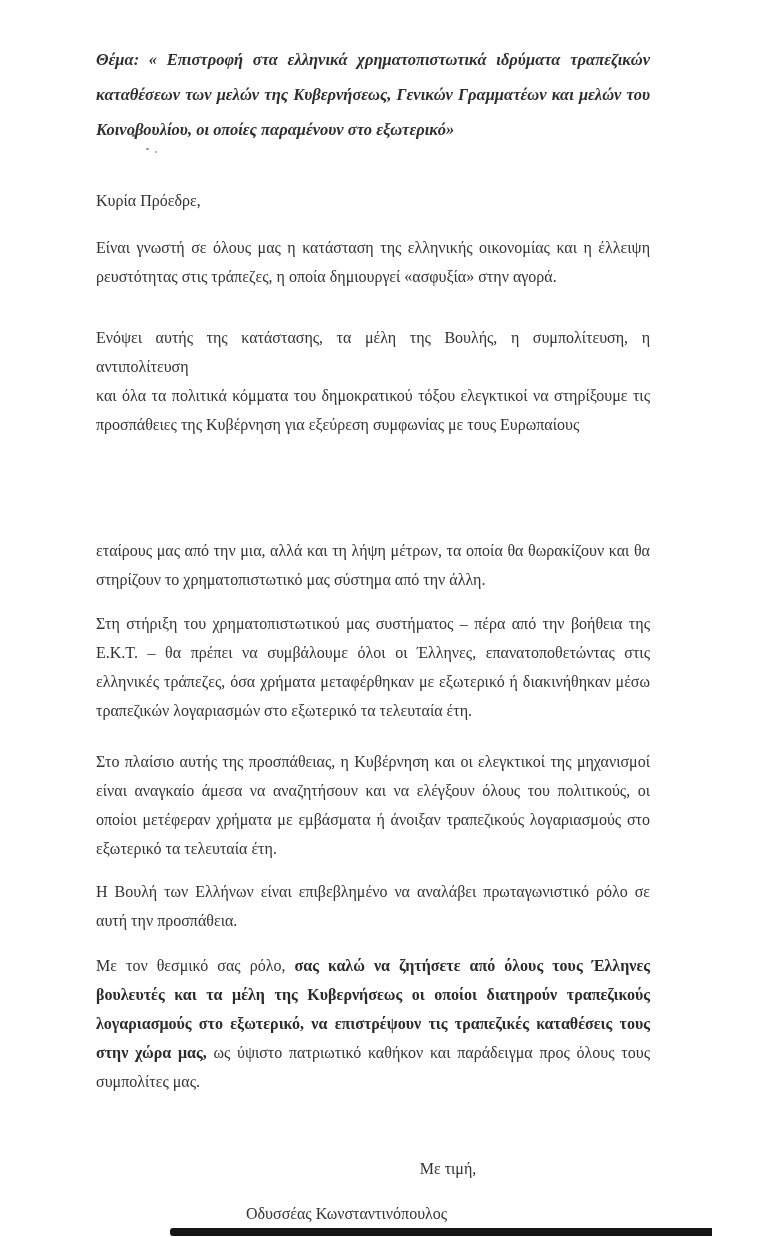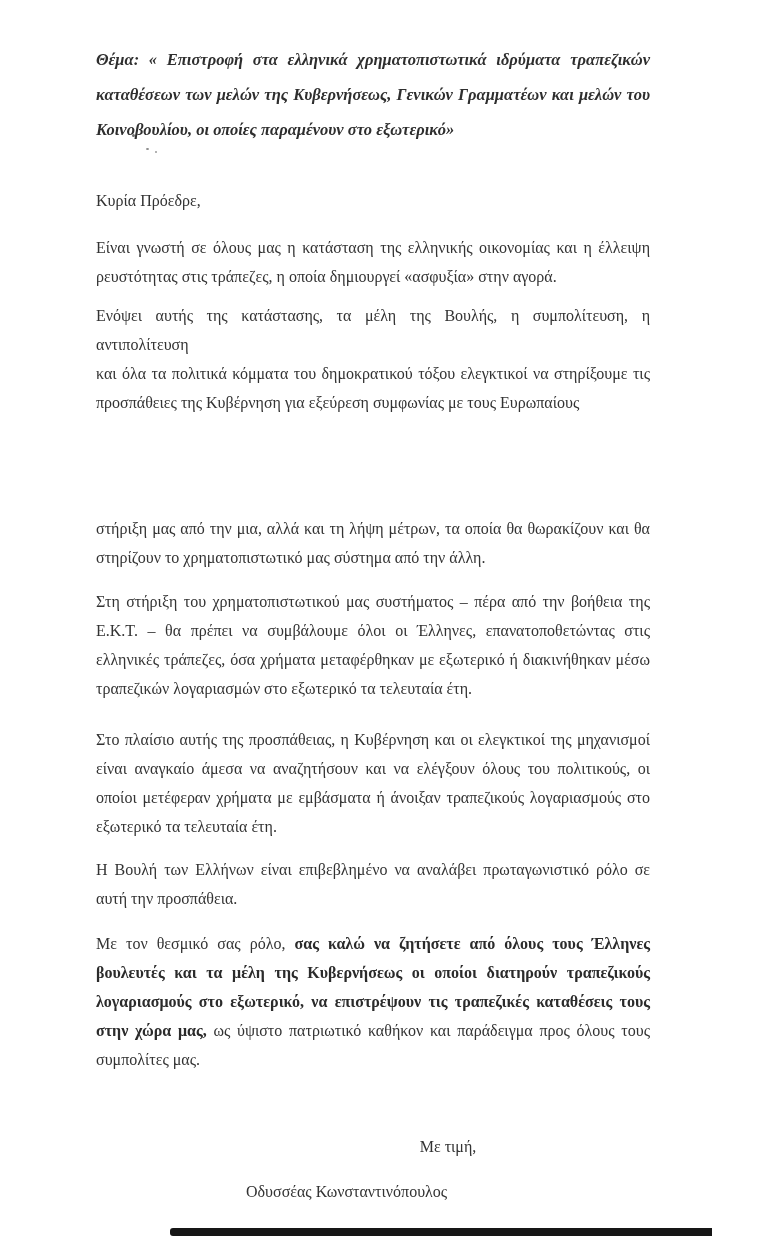--- a/index.html
+++ b/index.html
@@ -24,21 +24,21 @@
     font-style: italic;
     font-size: 16.5px;
     line-height: 35px;
     color: #2e2e2e;
   }
   
   .jline { display: block; text-align: justify; text-align-last: justify; }
   .jline-last { display: block; text-align: left; text-align-last: left; }
   .salutation { margin-top: 39px; }
   .p1 { margin-top: 18px; }
-  .p2 { margin-top: 10px; }
+  .p2 { margin-top: 32px; }
   .p3 { margin-top: 97px; } 
   .p4 { margin-top: 15px; }
   .p5 { margin-top: 22px; }
   .p6 { margin-top: 14px; }
   .p7 { margin-top: 16px; }
   .bold-seg { font-weight: bold; color: #2b2b2b; }
   .closing-block { margin-top: 58px; text-align: center; padding-left: 150px; }
   .signature-line { margin-top: 16px; text-align: left; padding-left: 150px; }
   
   .speck { position: absolute; background: #6f6f6f; border-radius: 50%; }
@@ -77,21 +77,21 @@
     <span class="jline-last">ρευστότητας στις τράπεζες, η οποία δημιουργεί «ασφυξία» στην αγορά.</span>
   </div>
 
   <div class="block p2">
     <span class="jline">Ενόψει αυτής της κατάστασης, τα μέλη της Βουλής, η συμπολίτευση, η αντιπολίτευση</span>
     <span class="jline">και όλα τα πολιτικά κόμματα του δημοκρατικού τόξου ελεγκτικοί να στηρίξουμε τις</span>
     <span class="jline-last">προσπάθειες της Κυβέρνηση για εξεύρεση συμφωνίας με τους Ευρωπαίους</span>
   </div>
 
   <div class="block p3">
-    <span class="jline">στήριξη μας από την μια, αλλά και τη λήψη μέτρων, τα οποία θα θωρακίζουν και θα</span>
+    <span class="jline">εταίρους μας από την μια, αλλά και τη λήψη μέτρων, τα οποία θα θωρακίζουν και θα</span>
     <span class="jline-last">στηρίζουν το χρηματοπιστωτικό μας σύστημα από την άλλη.</span>
   </div>
 
   <div class="block p4">
     <span class="jline">Στη στήριξη του χρηματοπιστωτικού μας συστήματος – πέρα από την βοήθεια της</span>
     <span class="jline">Ε.Κ.Τ. – θα πρέπει να συμβάλουμε όλοι οι Έλληνες, επανατοποθετώντας στις</span>
     <span class="jline">ελληνικές τράπεζες, όσα χρήματα μεταφέρθηκαν με εξωτερικό ή διακινήθηκαν μέσω</span>
     <span class="jline-last">τραπεζικών λογαριασμών στο εξωτερικό τα τελευταία έτη.</span>
   </div>
 

